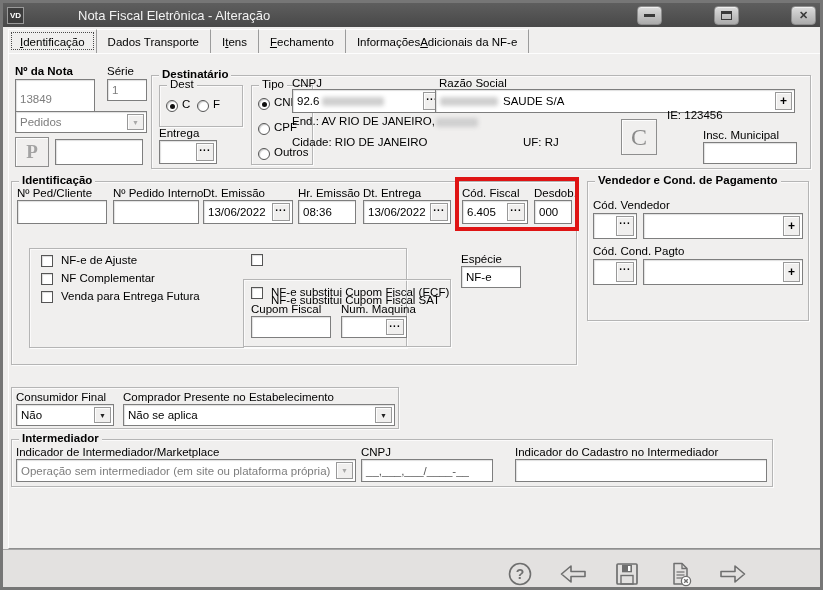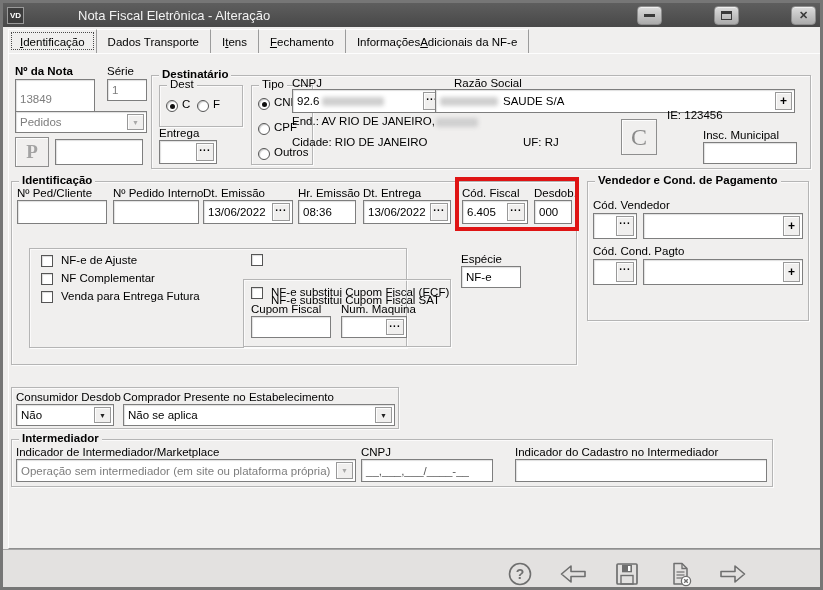--- a/index.html
+++ b/index.html
@@ -150,21 +150,21 @@
   <span class="lbl" style="left:271px;top:118px;">CPF</span>
   <span class="radio" style="left:255px;top:145px;"></span>
   <span class="lbl" style="left:271px;top:143px;">Outros</span>
 
   <span class="lbl" style="left:289px;top:74px;">CNPJ</span>
   <div class="field" style="left:289px;top:86px;width:152px;height:24px;">
     <span>92.6</span>
     <span class="redact" style="width:62px;"></span>
     <span class="dotsbtn">...</span>
   </div>
-  <span class="lbl" style="left:443px;top:74px;padding-left:8px;">Razão Social</span>
+  <span class="lbl" style="left:428px;top:74px;padding-left:8px;">Razão Social</span>
   <div class="field" style="left:432px;top:86px;width:360px;height:24px;">
     <span class="redact" style="width:58px;margin-left:0;margin-right:5px;"></span>
     <span>SAUDE S/A</span>
     <span class="plusbtn">+</span>
   </div>
   <span class="lbl" style="left:289px;top:112px;">End.: AV RIO DE JANEIRO,</span>
   <span class="redact" style="position:absolute;left:430px;top:115px;width:42px;"></span>
   <span class="lbl" style="left:289px;top:133px;">Cidade: RIO DE JANEIRO</span>
   <span class="lbl" style="left:520px;top:133px;">UF: RJ</span>
   <div class="btn" style="left:618px;top:116px;width:36px;height:36px;color:#8a8a8a;font-family:'Liberation Serif',serif;font-size:24px;">
@@ -245,21 +245,21 @@
   </div>
   <span class="lbl" style="left:590px;top:242px;">Cód. Cond. Pagto</span>
   <div class="field" style="left:590px;top:256px;width:44px;height:26px;">
     <span class="dotsbtn">...</span>
   </div>
   <div class="field" style="left:640px;top:256px;width:160px;height:26px;">
     <span class="plusbtn">+</span>
   </div>
 
   <div class="group" style="left:8px;top:384px;width:388px;height:42px;"></div>
-  <span class="lbl" style="left:13px;top:388px;">Consumidor Desdob</span>
+  <span class="lbl" style="left:13px;top:388px;">Consumidor Final</span>
   <div class="field" style="left:13px;top:401px;width:98px;height:22px;">
     <span>Não</span>
     <span class="arrowbtn">▼</span>
   </div>
   <span class="lbl" style="left:120px;top:388px;">Comprador Presente no Estabelecimento</span>
   <div class="field" style="left:120px;top:401px;width:272px;height:22px;">
     <span>Não se aplica</span>
     <span class="arrowbtn">▼</span>
   </div>
 

